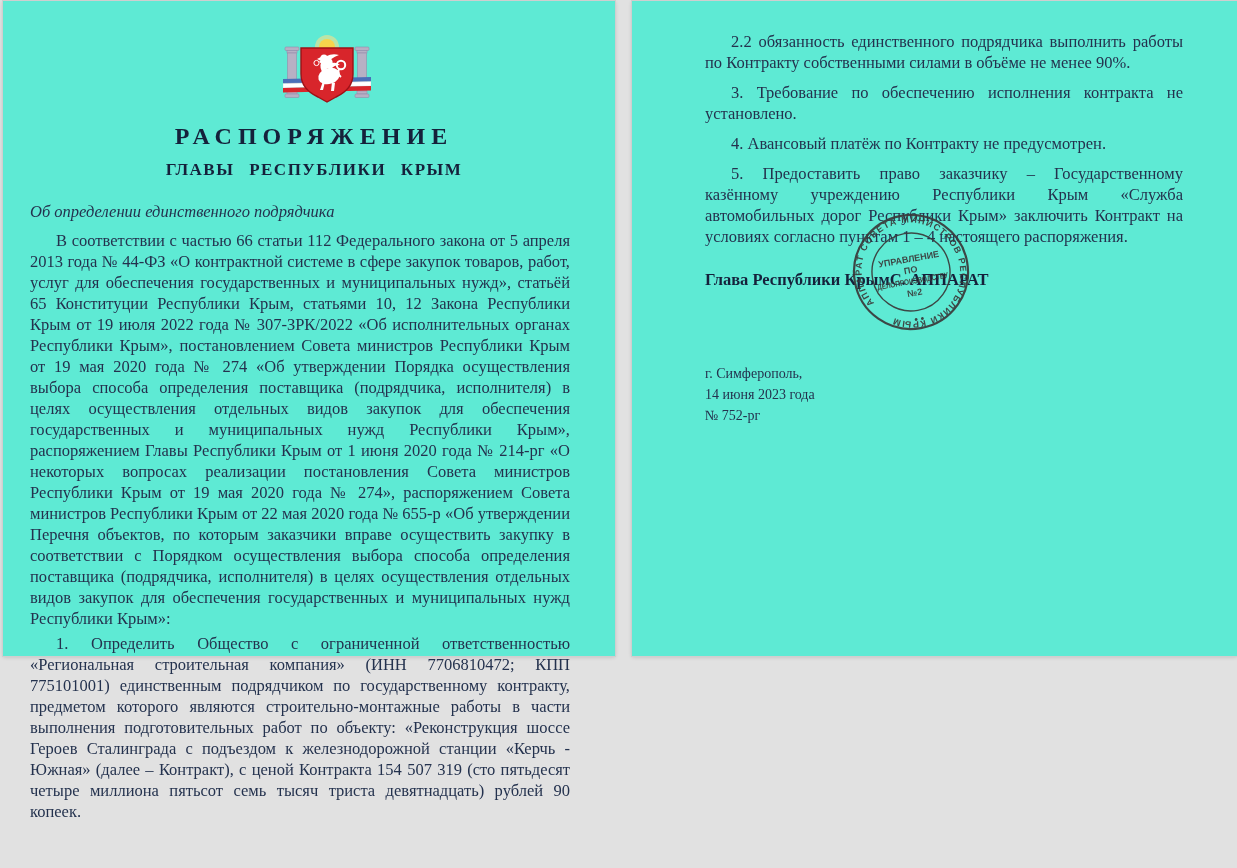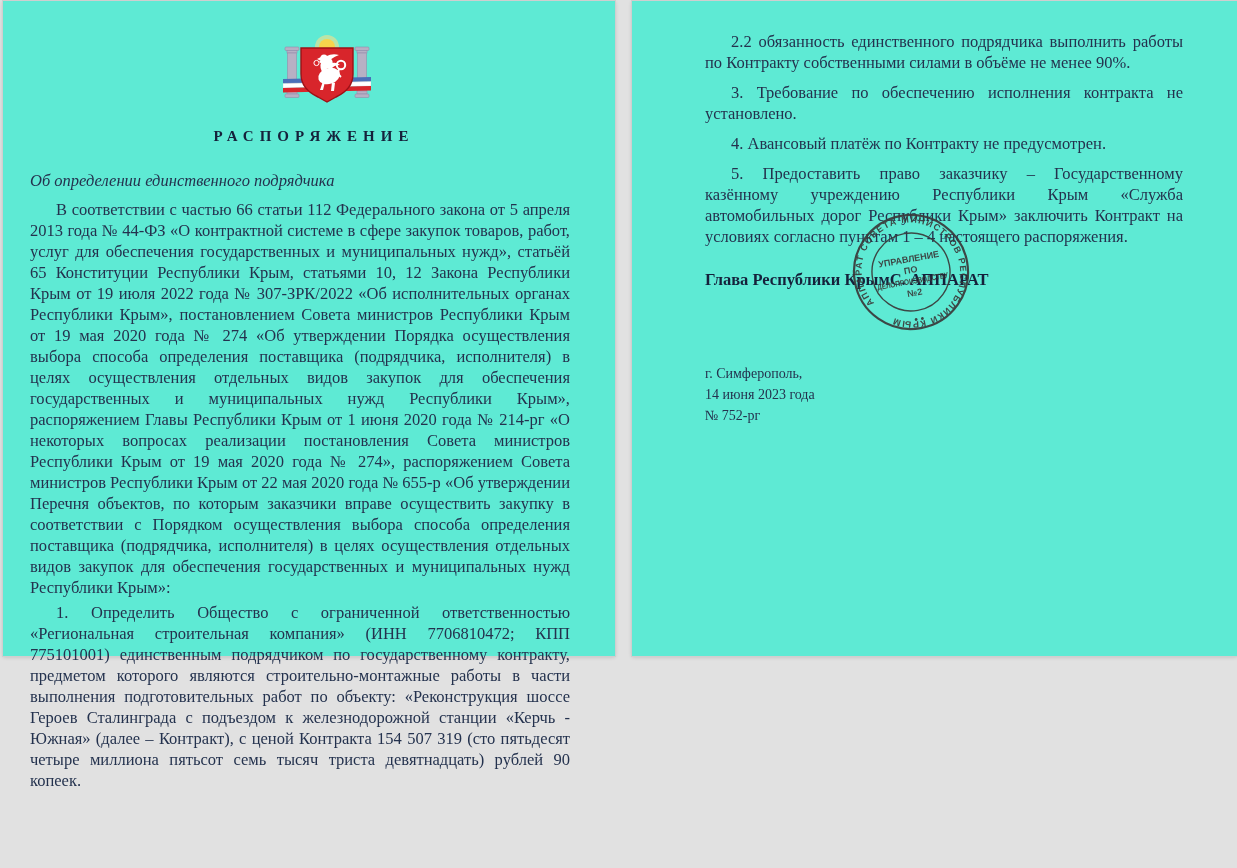--- a/index.html
+++ b/index.html
@@ -13,21 +13,21 @@
     position:absolute;top:1px;height:655px;background:#5eead4;
     box-sizing:border-box;
     box-shadow:0 0 0 1px #cfcfcf, 0 1px 4px rgba(0,0,0,.18);
   }
   #page1{left:3px;width:612px;padding:33px 45px 0 27px;}
   #page2{left:632px;width:605px;padding:30px 54px 0 73px;}
 
   .emblem-wrap{text-align:center;position:relative;left:27px;height:78px;}
   .doc-title{
     margin:13px 0 0 0;position:relative;left:14px;
-    text-align:center;font-weight:bold;font-size:15px;line-height:23px;
+    text-align:center;font-weight:bold;font-size:24px;line-height:23px;
     letter-spacing:6px;color:#15213b;white-space:nowrap;
   }
   .doc-subtitle{
     margin:12px 0 0 0;position:relative;left:14px;
     text-align:center;font-weight:bold;font-size:17px;line-height:19px;
     letter-spacing:1.5px;word-spacing:9px;color:#15213b;white-space:nowrap;
   }
   .subject{
     margin:22px 0 0 0;font-style:italic;font-size:16.5px;line-height:21px;
   }
@@ -94,20 +94,21 @@
           <path d="M40,47 l-3,9 l3,0 l2,-8 z"></path>
           <path d="M49,48 l-1,9 l3,0 l1,-8 z"></path>
         </g>
         <circle cx="33.5" cy="29" r="2.6" fill="#d8252b" stroke="#ffffff" stroke-width="1"></circle>
         <circle cx="58" cy="31" r="4.2" fill="none" stroke="#ffffff" stroke-width="2"></circle>
         <path d="M56,35 q-2,5 2,8" fill="none" stroke="#ffffff" stroke-width="2"></path>
       </svg>
     </div>
 
     <div class="doc-title">РАСПОРЯЖЕНИЕ</div>
+    <div class="doc-subtitle">ГЛАВЫ  РЕСПУБЛИКИ  КРЫМ</div>
 
     <div class="subject">Об определении единственного подрядчика</div>
 
     <p class="body intro">В соответствии с частью 66 статьи 112 Федерального закона от 5 апреля 2013 года № 44-ФЗ «О контрактной системе в сфере закупок товаров, работ, услуг для обеспечения государственных и муниципальных нужд», статьёй 65 Конституции Республики Крым, статьями 10, 12 Закона Республики Крым от 19 июля 2022 года № 307-ЗРК/2022 «Об исполнительных органах Республики Крым», постановлением Совета министров Республики Крым от 19 мая 2020 года № 274 «Об утверждении Порядка осуществления выбора способа определения поставщика (подрядчика, исполнителя) в целях осуществления отдельных видов закупок для обеспечения государственных и муниципальных нужд Республики Крым», распоряжением Главы Республики Крым от 1 июня 2020 года № 214-рг «О некоторых вопросах реализации постановления Совета министров Республики Крым от 19 мая 2020 года № 274», распоряжением Совета министров Республики Крым от 22 мая 2020 года № 655-р «Об утверждении Перечня объектов, по которым заказчики вправе осуществить закупку в соответствии с Порядком осуществления выбора способа определения поставщика (подрядчика, исполнителя) в целях осуществления отдельных видов закупок для обеспечения государственных и муниципальных нужд Республики Крым»:</p>
     <p class="body pt1">1. Определить Общество с ограниченной ответственностью «Региональная строительная компания» (ИНН 7706810472; КПП 775101001) единственным подрядчиком по государственному контракту, предметом которого являются строительно-монтажные работы в части выполнения подготовительных работ по объекту: «Реконструкция шоссе Героев Сталинграда с подъездом к железнодорожной станции «Керчь - Южная» (далее – Контракт), с ценой Контракта 154 507 319 (сто пятьдесят четыре миллиона пятьсот семь тысяч триста девятнадцать) рублей 90 копеек.</p>
 
   </div>
 
   <div class="page" id="page2">
 

